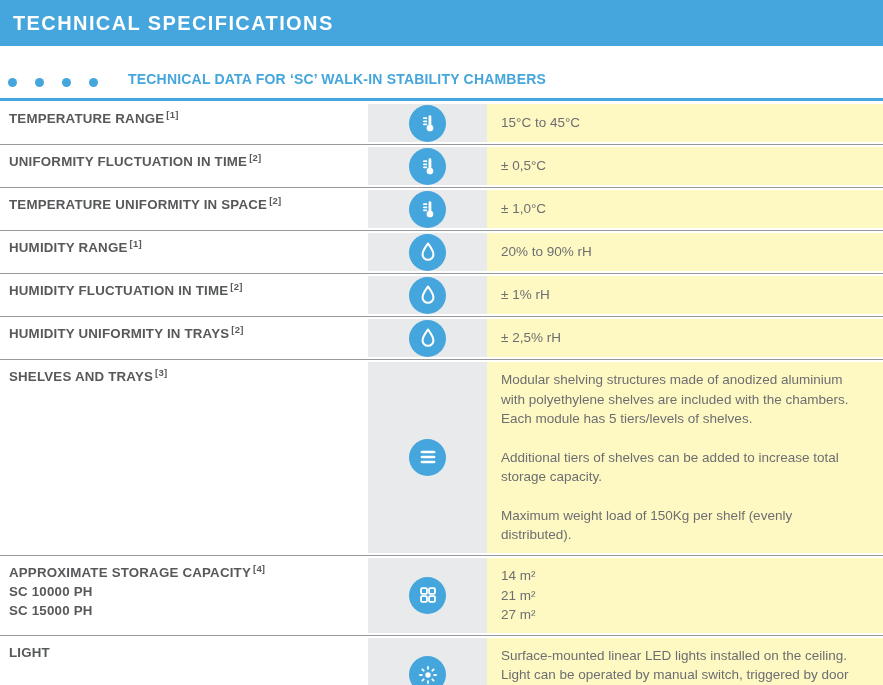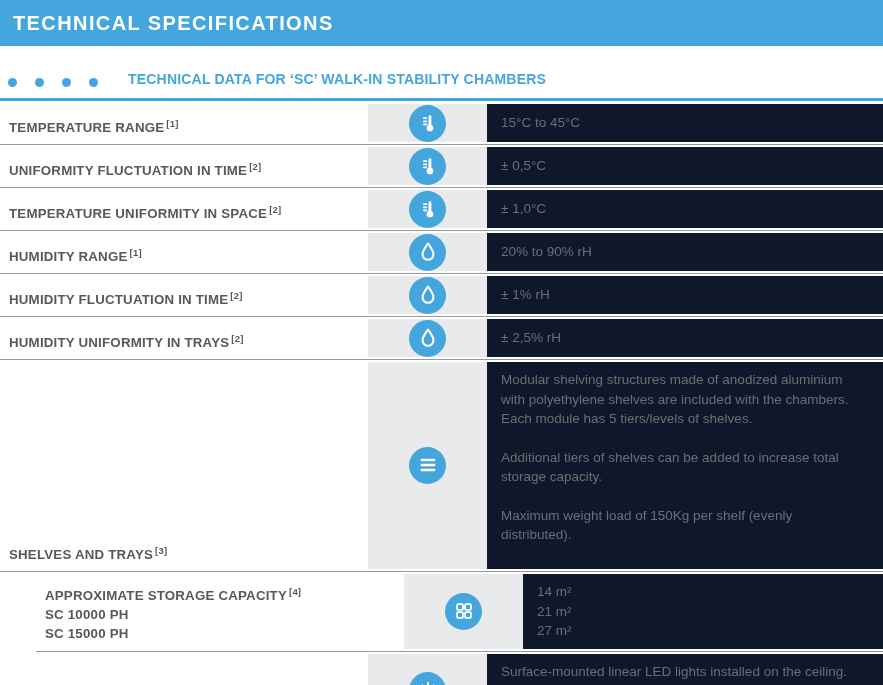--- a/index.html
+++ b/index.html
@@ -32,48 +32,48 @@
 
   
   .spec-table { margin-top:1px; }
   .row {
     display:flex; align-items:stretch; border-bottom:1px solid #96989B;
     padding:2px 0;
   }
   .row:last-child { border-bottom:none; }
   .r-std     { min-height:43px; }
   .r-shelves { min-height:116px; }
-  .r-storage { min-height:78px;margin-left:36px; }
+  .r-storage { min-height:78px; }
   .r-light   { min-height:56px; }
 
   .cell-label {
     width:368px; flex:0 0 368px; padding:5px 10px 5px 9px;
-    display:flex; flex-direction:column; justify-content:flex-end;
+    display:flex; flex-direction:column; justify-content:flex-start;
     color:#57585A; font-size:13.3px; font-weight:bold; letter-spacing:0.2px;
     line-height:1.45;
   }
   .ref {
     font-size:9.5px; position:relative; top:-5px; margin-left:2px;
   }
   .cell-icon {
     width:119px; flex:0 0 119px; background:#E9EAEB;
     display:flex; align-items:center; justify-content:center;
   }
   .icon-circle {
     width:37px; height:37px; border-radius:50%; background:#44A6DC;
     display:flex; align-items:center; justify-content:center; flex:0 0 auto;
   }
   .icon-circle svg { display:block; }
   .cell-value {
-    flex:1; background:#0f172a; padding:8px 20px 8px 14px;
+    flex:1; background:#fef9c3; padding:8px 20px 8px 14px;
     display:flex; flex-direction:column; justify-content:center;
     color:#6D6E71; font-size:13.5px; line-height:1.45;
   }
   .cell-value p { margin:0 0 19px 0; }
-  .cell-value p:last-child { margin-bottom:16px; }
+  .cell-value p:last-child { margin-bottom:0; }
 </style>
 </head>
 <body>
 
 <div class="header-bar">
   <span class="title">TECHNICAL SPECIFICATIONS</span>
 </div>
 
 <div class="section-head">
   <span class="dot"></span>

